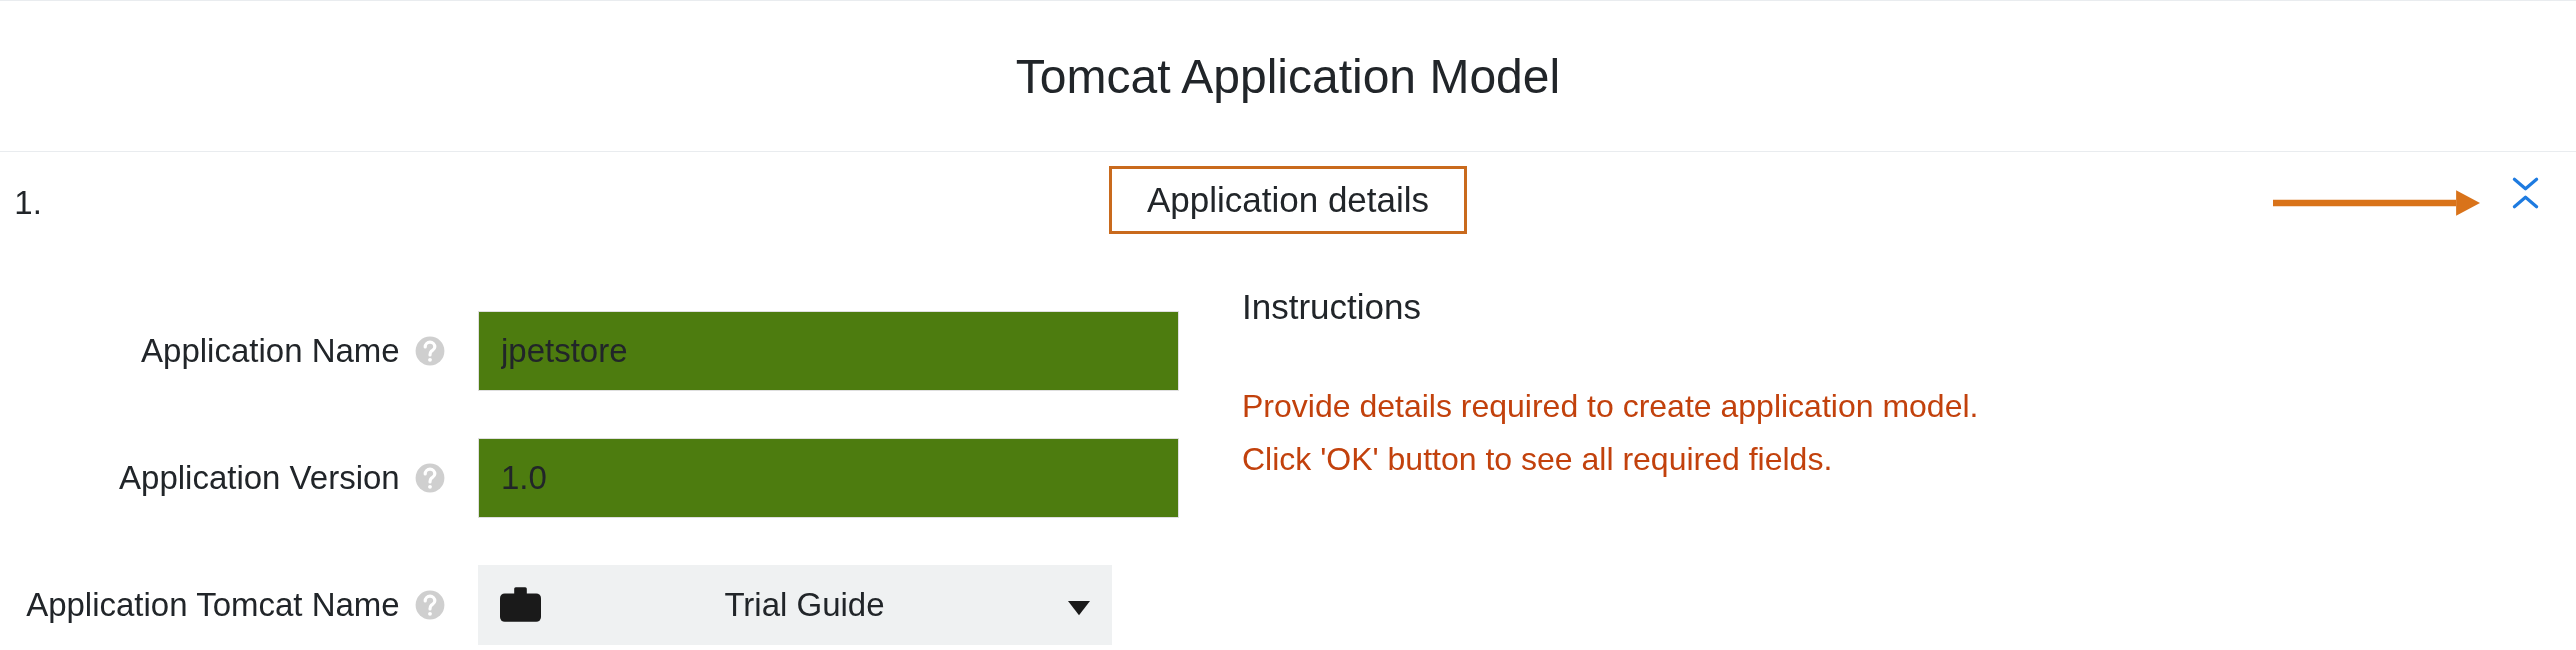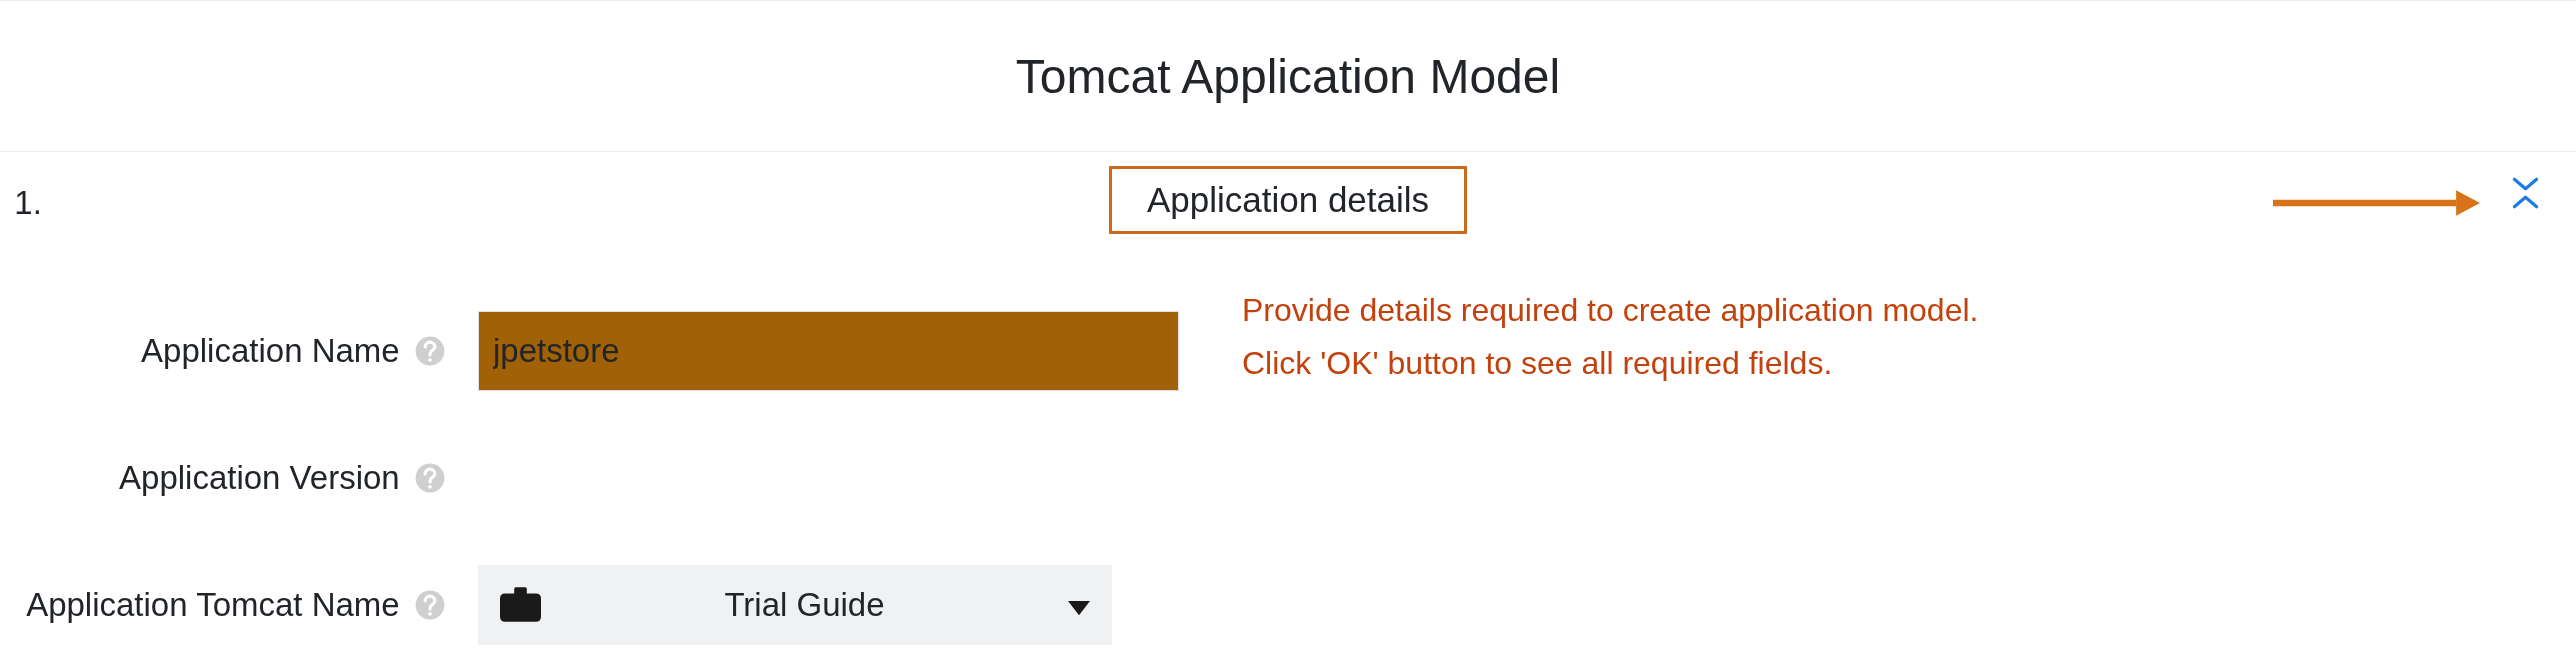--- a/index.html
+++ b/index.html
@@ -104,24 +104,24 @@
   }
   .help-icon svg { display:block; }
   .control-cell {
     width: 748px;
     padding-left: 24px;
   }
   input.text-input {
     width: 701px;
     height: 80px;
     font-size: 33px;
-    padding: 0 14px;
+    padding: 0 22px;
     border: 1.6px solid #dfdfdf;
     color: #212529;
-    background:#a16207;
+    background:#4d7c0f;
   }
   .select-box {
     width: 634px;
     height: 80px;
     background: #eff1f2;
     display: flex;
     align-items: center;
     padding: 0 22px;
     font-size: 33px;
     color: #212529;
@@ -218,20 +218,23 @@
       <div class="form-row">
         <div class="label-cell">
           <span>Application Version</span>
           <span class="help-icon">
             <svg width="32" height="32" viewBox="0 0 40 40">
               <circle cx="20" cy="20" r="18" fill="#cfcfcf"></circle>
               <path d="M14 15c0-3.3 2.7-6 6-6s6 2.7 6 6c0 3-3 4-4.5 5.5C20 22 20 23 20 25" fill="none" stroke="#fff" stroke-width="4" stroke-linecap="round"></path>
               <circle cx="20" cy="31" r="2.4" fill="#fff"></circle>
             </svg>
           </span>
+        </div>
+        <div class="control-cell">
+          <input class="text-input" type="text" value="1.0" style="">
         </div>
       </div>
 
       <div class="form-row">
         <div class="label-cell">
           <span>Application Tomcat Name</span>
           <span class="help-icon">
             <svg width="32" height="32" viewBox="0 0 40 40">
               <circle cx="20" cy="20" r="18" fill="#cfcfcf"></circle>
               <path d="M14 15c0-3.3 2.7-6 6-6s6 2.7 6 6c0 3-3 4-4.5 5.5C20 22 20 23 20 25" fill="none" stroke="#fff" stroke-width="4" stroke-linecap="round"></path>
@@ -251,20 +254,21 @@
             <span class="select-caret">
               <svg width="22" height="14.3" viewBox="0 0 28 18">
                   <polygon points="0,0 28,0 14,18" fill="#1a1a1a"></polygon>
                 </svg>
             </span>
           </div>
         </div>
       </div>
 
       <div class="instructions">
+        <h2>Instructions</h2>
         <p>Provide details required to create application model.</p>
         <p>Click 'OK' button to see all required fields.</p>
       </div>
 
     </div>
   </div>
 </div>
 
 
 </body></html>

